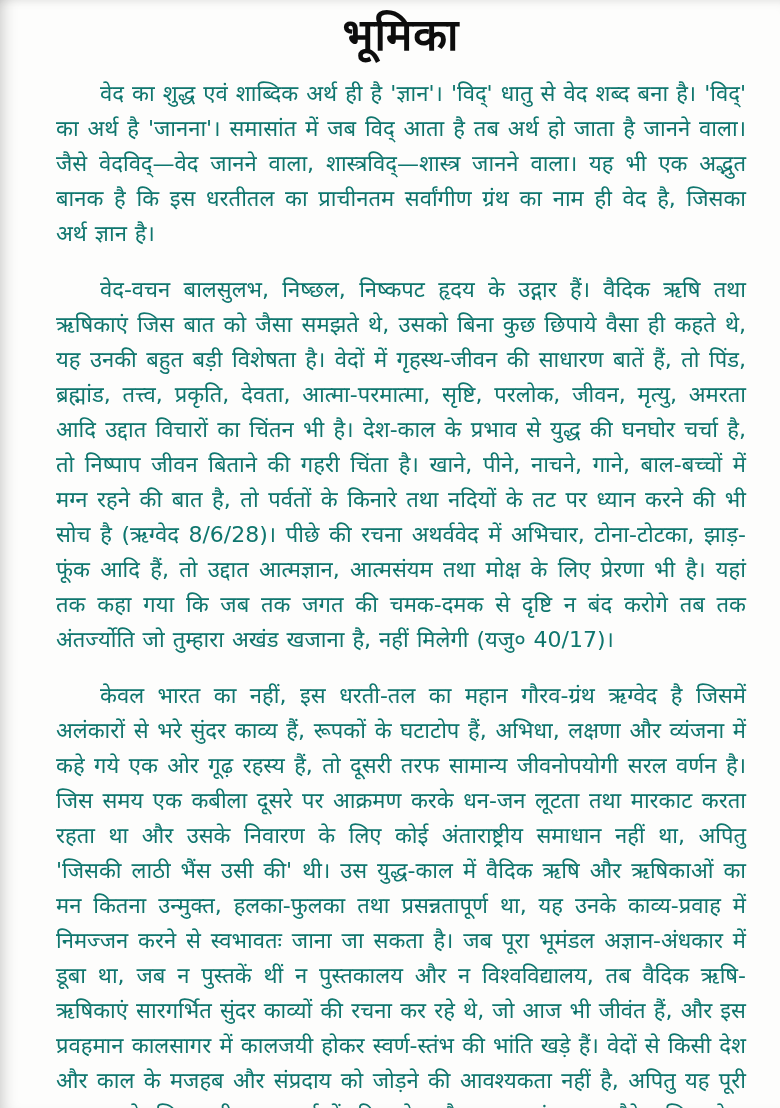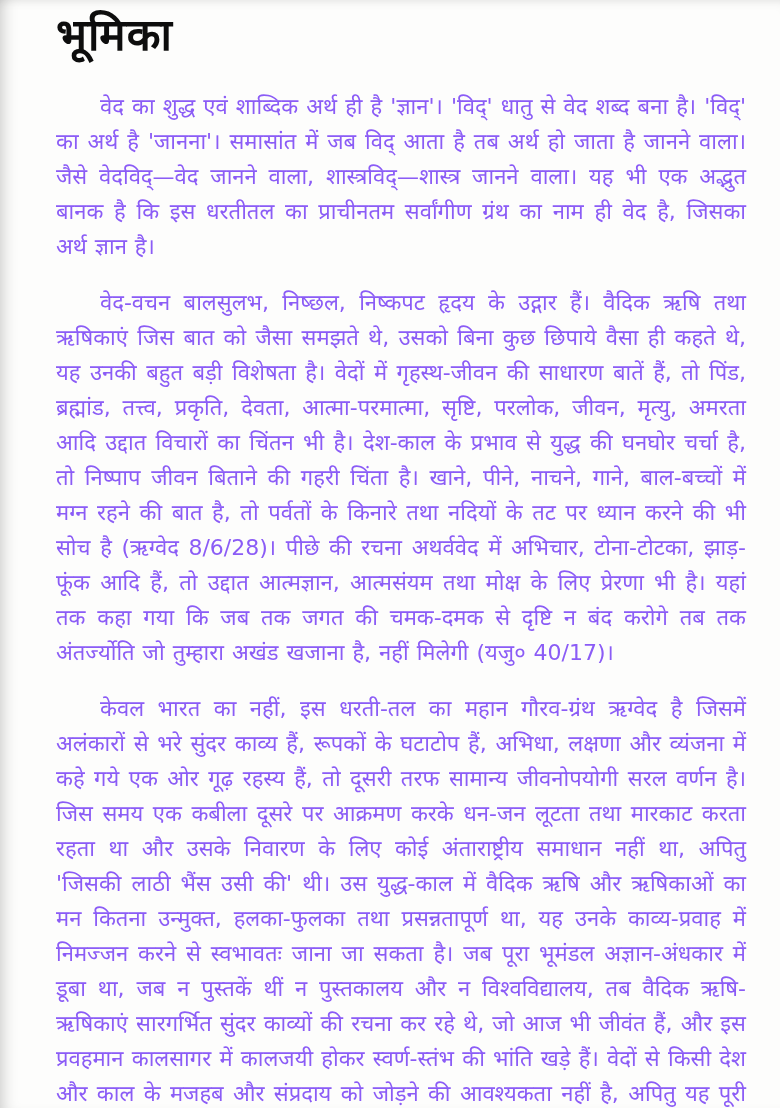--- a/index.html
+++ b/index.html
@@ -17,34 +17,34 @@
     box-sizing: border-box;
     width: 780px;
     height: 1108px;
     background: #fdfdfc;
     
     box-shadow: inset 14px 0 16px -12px rgba(0,0,0,0.22),
                 inset 0 10px 12px -10px rgba(0,0,0,0.12);
     padding: 6px 34px 0 56px;
   }
   .doc-title {
-    text-align: left;
+    text-align: center;
     font-size: 44px;
     line-height: 58px;
     font-weight: bold;
     color: #0d0d0d;
-    margin: 0 0 25px 0;
+    margin: 0 0 12px 0;
     letter-spacing: 1px;
   }
   .doc-paragraph {
     font-size: 22px;
     line-height: 35px;
     text-align: justify;
     text-indent: 44px;
-    color: #8b5cf6;
+    color: #0f766e;
     margin: 1px 0 21px 0;
     word-spacing: 1px;
   }
 </style>
 </head>
 <body>
 
 <div class="page">
   <h1 class="doc-title">भूमिका</h1>
 

